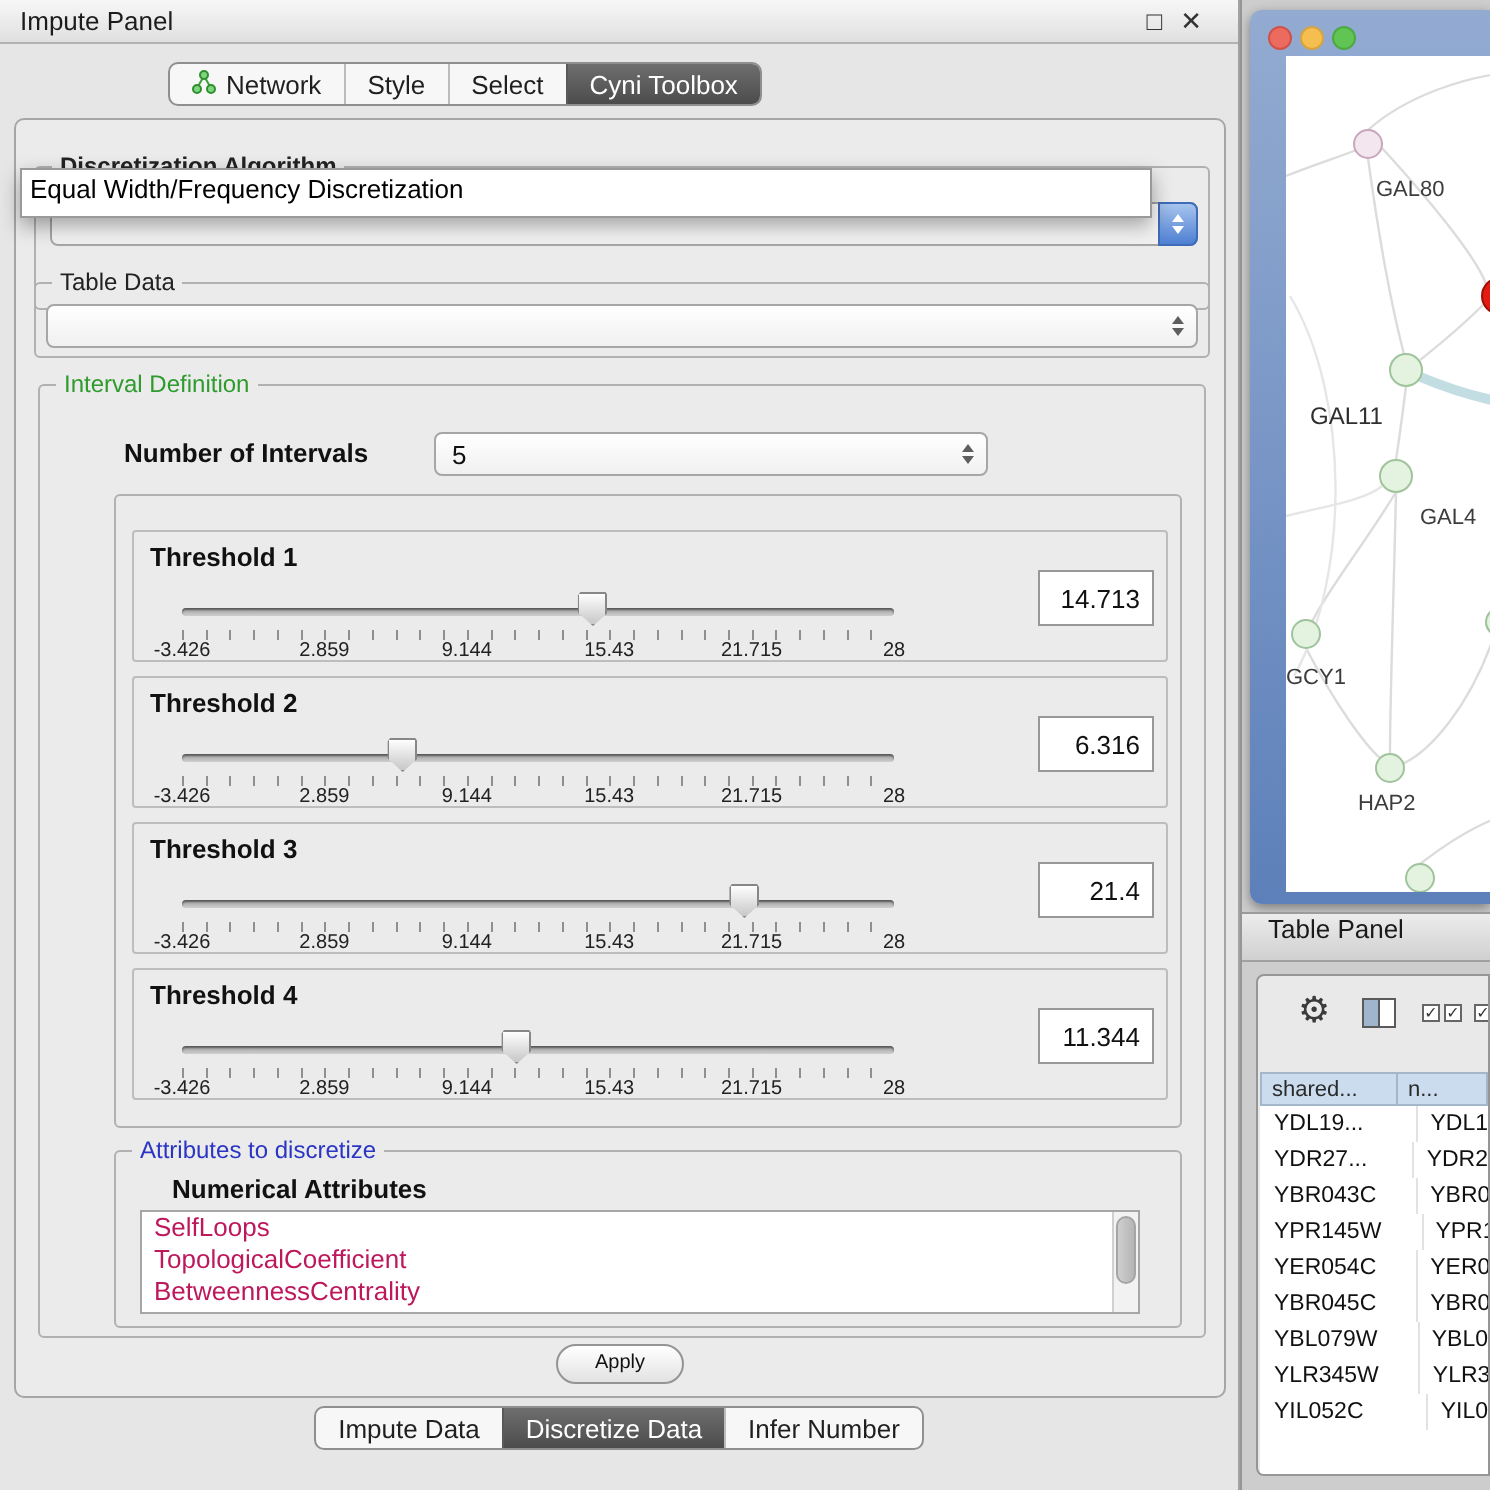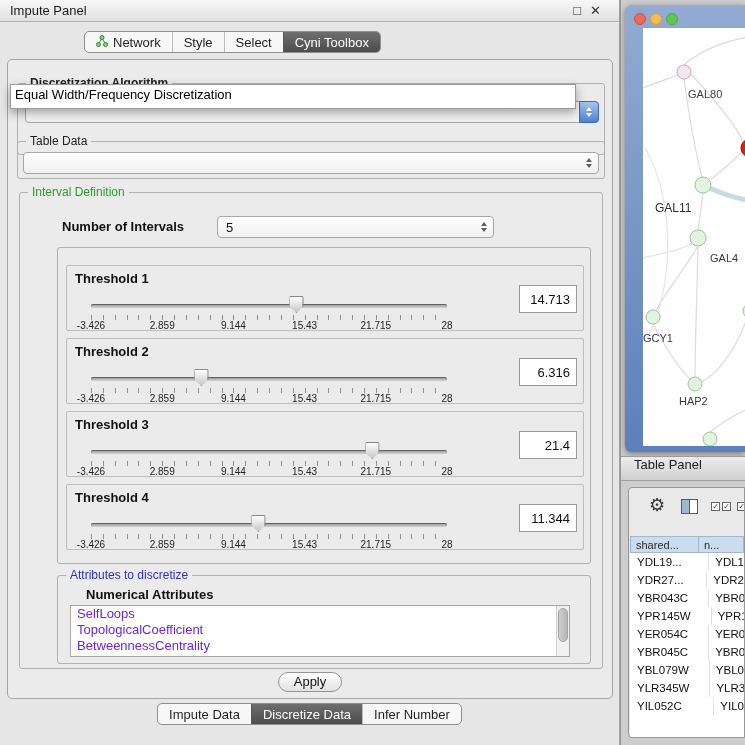--- a/index.html
+++ b/index.html
@@ -61,25 +61,25 @@
   .ticks { position:absolute; left:0; right:0; top:19px; height:5px;
            background:repeating-linear-gradient(90deg,#8f8f8f 0 1px,transparent 1px 11.87px); }
   .tick-labels { position:absolute; left:0; right:0; top:24px; height:10px; font-size:10px; color:#222; }
   .tick-labels span { position:absolute; transform:translateX(-50%); white-space:nowrap; }
   .th-value { position:absolute; left:452px; top:19px; width:58px; height:28px; background:#fff; border:1px solid #989898; font-size:13px; text-align:right; padding:6px 6px 0 0; color:#111; }
 
   .bold-label { font-weight:bold; font-size:13px; color:#111; position:absolute; }
 
   
   .listbox { position:absolute; background:#fff; border:1px solid #a6a6a6; overflow:hidden; font-size:13px; }
-  .listbox .item { padding:0 0 0 6px; line-height:16px; color:#6d28d9; }
+  .listbox .item { padding:0 0 0 6px; line-height:16px; color:#be185d; }
   .vscroll { position:absolute; right:0; top:0; bottom:0; width:13px; background:#f2f2f2; border-left:1px solid #d0d0d0; }
   .vscroll .vthumb { position:absolute; left:1px; right:1px; top:2px; height:34px; background:linear-gradient(90deg,#cfcfcf,#b5b5b5); border:1px solid #a5a5a5; border-radius:6px; }
 
-  .apply-btn { position:absolute; left:50%; transform:translateX(-50%); top:612px; width:64px; height:20px; border:1px solid #949494; border-radius:10px; background:linear-gradient(#ffffff,#e2e2e2); font-size:13px; text-align:center; line-height:18px; color:#111; }
+  .apply-btn { position:absolute; left:50%; transform:translateX(-50%); top:612px; width:64px; height:20px; border:1px solid #949494; border-radius:10px; background:linear-gradient(#ffffff,#e2e2e2); font-size:10px; text-align:center; line-height:18px; color:#111; }
 
   
   .right-bg { position:absolute; left:621px; top:0; width:124px; height:745px; background:#cdcdcd; }
   .net-window { position:absolute; left:625px; top:5px; width:120px; height:447px; background:linear-gradient(#93abd1,#5d80ba); border-radius:6px 0 0 6px; box-shadow:0 2px 6px rgba(0,0,0,.4); }
   .traffic { position:absolute; top:8px; width:12px; height:12px; border-radius:50%; }
   .t-red   { left:9px;  background:#ed6a5e; border:1px solid #ce5247; }
   .t-yel   { left:25px; background:#f5bf4f; border:1px solid #d6a340; }
   .t-grn   { left:41px; background:#61c554; border:1px solid #4da943; }
   .net-canvas { position:absolute; left:18px; top:23px; width:114px; height:418px; background:#ffffff; overflow:hidden; }
 

